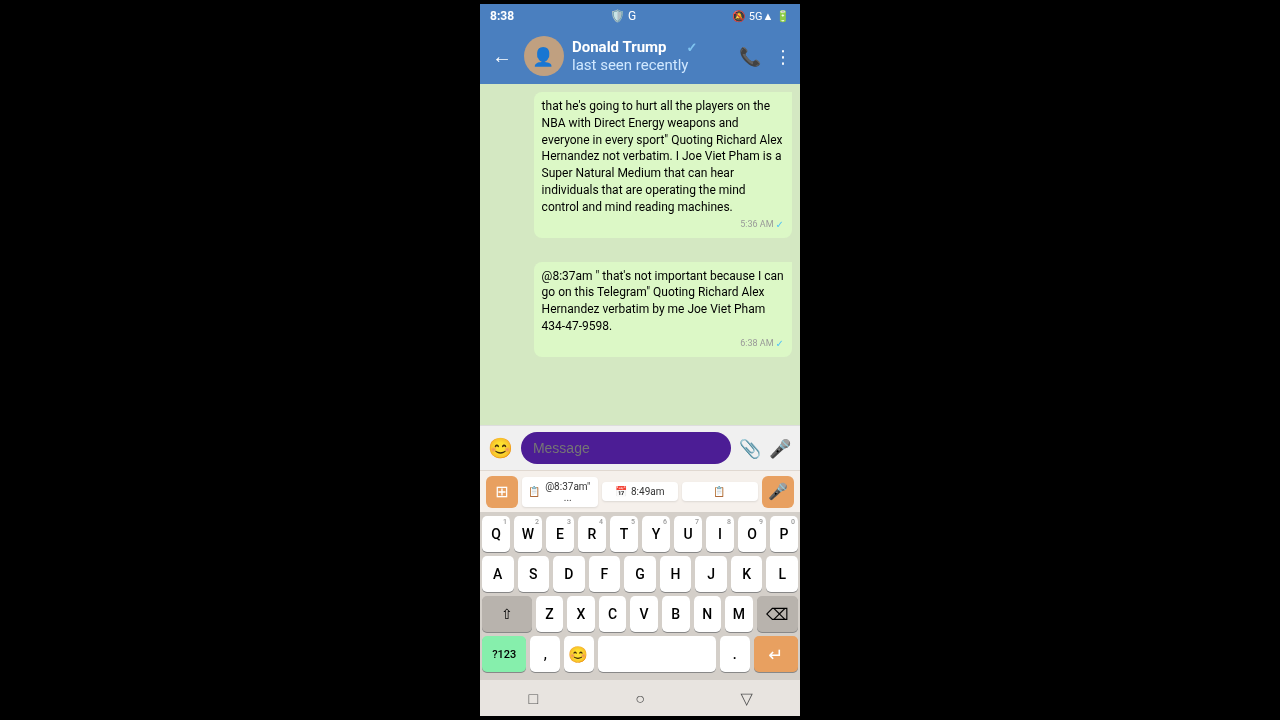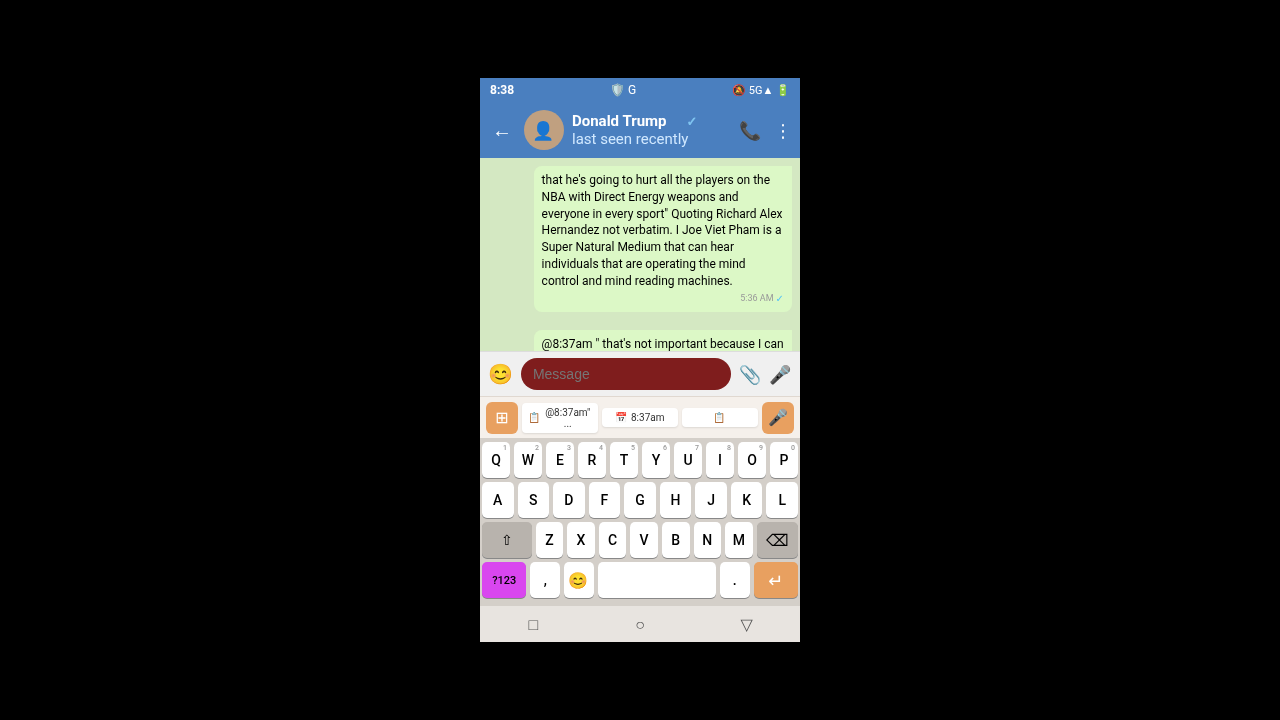--- a/index.html
+++ b/index.html
@@ -7,21 +7,21 @@
       background: #000;
       width: 1280px;
       height: 720px;
       display: flex;
       align-items: center;
       justify-content: center;
       font-family: 'Roboto', Arial, sans-serif;
     }
     .phone-container {
       width: 320px;
-      height: 564px;
+      height: 712px;
       background: #fff;
       position: relative;
       overflow: hidden;
       display: flex;
       flex-direction: column;
     }
     
     .status-bar {
       background: #4a7fbf;
       color: #fff;
@@ -90,21 +90,21 @@
       font-size: 18px;
     }
     
     .chat-area {
       flex: 1;
       background: #d4e8c2;
       overflow-y: auto;
       padding: 8px;
       display: flex;
       flex-direction: column;
-      gap: 18px;
+      gap: 24px;
     }
     .message-bubble {
       max-width: 85%;
       padding: 6px 8px;
       border-radius: 8px;
       font-size: 12px;
       line-height: 1.4;
       position: relative;
     }
     .message-out {
@@ -128,21 +128,21 @@
       background: #f0f0f0;
       padding: 6px 8px;
       display: flex;
       align-items: center;
       gap: 8px;
       border-top: 1px solid #ddd;
     }
     .emoji-btn { font-size: 20px; color: #777; cursor: pointer; }
     .message-input {
       flex: 1;
-      background: #7f1d1d;
+      background: #4c1d95;
       border: none;
       border-radius: 20px;
       padding: 8px 12px;
       font-size: 14px;
       color: #999;
       outline: none;
     }
     .attach-btn { font-size: 18px; color: #777; cursor: pointer; }
     .mic-btn { font-size: 18px; color: #777; cursor: pointer; }
     
@@ -222,21 +222,21 @@
       flex: 1;
     }
     .key-sup {
       position: absolute;
       top: 2px;
       right: 3px;
       font-size: 7px;
       color: #999;
     }
     .key-special {
-      background: #d946ef;
+      background: #86efac;
       color: #000;
       font-size: 12px;
       flex: 1.5;
     }
     .key-space {
       background: #fff;
       flex: 4;
       font-size: 11px;
       color: #666;
     }
@@ -331,21 +331,21 @@
   </div>
 
   <div class="suggestion-bar">
     <div class="suggest-grid">⊞</div>
     <div class="suggest-item">
       <span>📋</span>
       <span>@8:37am" ...</span>
     </div>
     <div class="suggest-item">
       <span>📅</span>
-      <span>8:37am</span>
+      <span>8:49am</span>
     </div>
     <div class="suggest-item">
       <span>📋</span>
     </div>
     <div class="suggest-mic">🎤</div>
   </div>
 
   <div class="keyboard">
 
     <div class="key-row">

